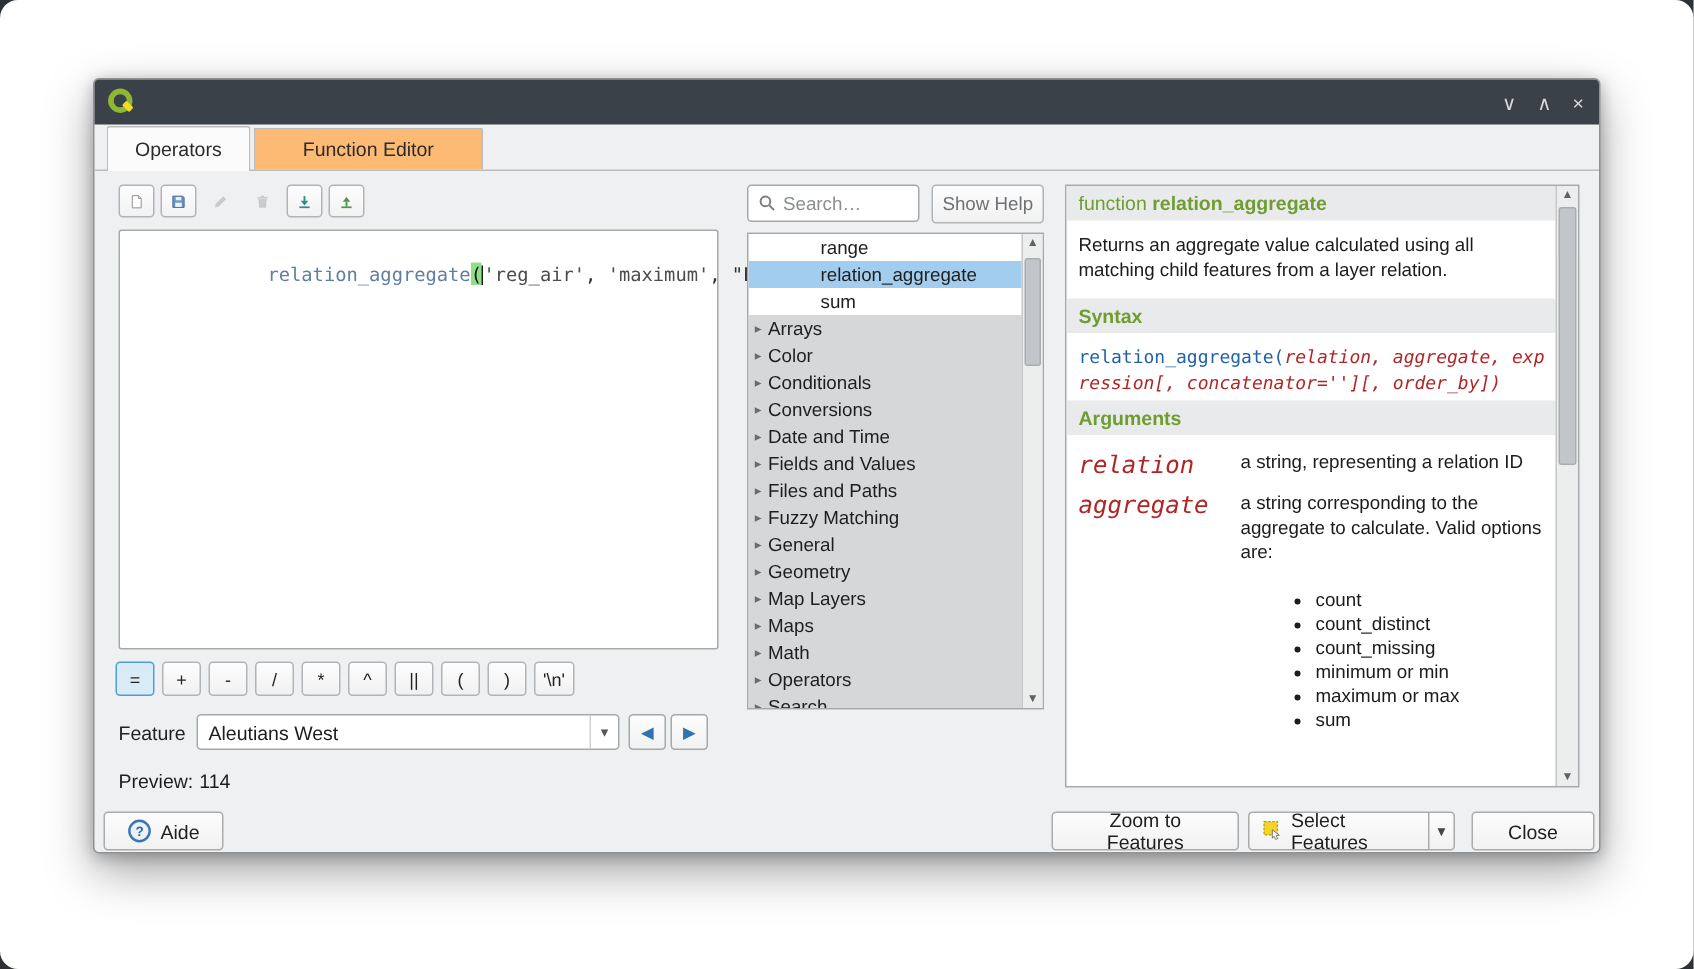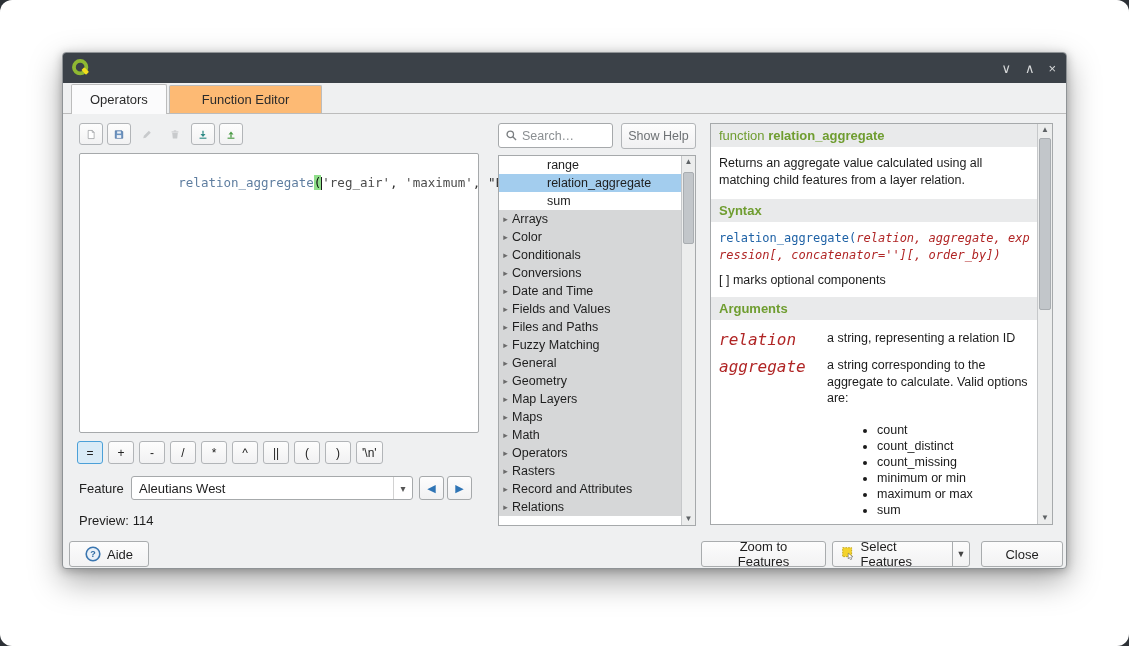--- a/index.html
+++ b/index.html
@@ -45,21 +45,21 @@
   .combo-text{font-size:13px;color:#1d1d1d;padding-left:7px;}
   .combo-arrow{width:18px;text-align:center;color:#555;font-size:10px;border-left:1px solid #d2d2d2;align-self:stretch;display:flex;align-items:center;justify-content:center;}
   .nav{width:25px;height:24px;margin-left:6px;border:1px solid #a6a9ab;border-radius:3px;background:linear-gradient(#fdfdfd,#f1f1f2);color:#2e74b5;font-size:11px;padding:0;}
   .nav.next{margin-left:3px;}
   .preview{position:absolute;left:16px;top:430px;font-size:13px;color:#1d1d1d;}
   .preview b{font-weight:normal;margin-left:4px;}
   
   .search-box{position:absolute;left:435px;top:40px;width:115px;height:25px;background:#fff;border:1px solid #a6a9ab;border-radius:3px;box-sizing:border-box;display:flex;align-items:center;gap:4px;padding:0 6px;}
   .search-ph{color:#8b8f92;font-size:12.5px;}
   .show-help{position:absolute;left:558px;top:40px;width:75px;height:26px;border:1px solid #b2b5b8;border-radius:3px;background:linear-gradient(#fdfdfd,#f1f1f2);font-size:12.5px;color:#6e7275;}
-  .fn-list{position:absolute;left:435px;top:72px;width:198px;height:371px;background:#fff;border:1px solid #a6a9ab;box-sizing:border-box;overflow:hidden;}
+  .fn-list{position:absolute;left:435px;top:72px;width:198px;height:318px;background:#fff;border:1px solid #a6a9ab;box-sizing:border-box;overflow:hidden;}
   .fn-rows{position:absolute;left:0;top:0;right:13px;}
   .fn-row{height:18px;line-height:18px;font-size:12.5px;color:#1e1e1e;display:flex;align-items:center;white-space:nowrap;}
   .fn-row .tri{width:13px;text-align:center;color:#6a6a6a;font-size:9px;flex:none;}
   .fn-row.leaf{padding-left:48px;}
   .fn-row.group{background:#d6d7d8;}
   .fn-row.selected{background:#a3cdee;}
   .mid-scroll{position:absolute;right:0;top:0;bottom:0;width:13px;background:#eceded;border-left:1px solid #c6c8ca;}
   .mid-scroll .thumb{position:absolute;left:1px;right:1px;top:3px;height:72px;background:#c2c6ca;border:1px solid #a9adb1;border-radius:2px;box-sizing:border-box;}
   .scroll-step{position:absolute;left:0;right:0;height:12px;color:#5e6265;font-size:8px;text-align:center;line-height:12px;background:#eceded;}
   .scroll-step.up{top:0;}
@@ -269,21 +269,21 @@
               <div class="fn-row group">
                 <span class="tri">▸</span>
                 <span>Math</span>
               </div>
               <div class="fn-row group">
                 <span class="tri">▸</span>
                 <span>Operators</span>
               </div>
               <div class="fn-row group">
                 <span class="tri">▸</span>
-                <span>Rasters</span>
+                <span>Search</span>
               </div>
               <div class="fn-row group">
                 <span class="tri">▸</span>
                 <span>Record and Attributes</span>
               </div>
               <div class="fn-row group">
                 <span class="tri">▸</span>
                 <span>Relations</span>
               </div>
           </div>
@@ -298,21 +298,20 @@
           <div class="help-content">
             <div class="strip">
               <span class="fnword">function</span>
               <b>relation_aggregate</b>
             </div>
             <div class="help-desc">Returns an aggregate value calculated using all matching child features from a layer relation.</div>
             <div class="strip"><b>Syntax</b></div>
             <div class="syntax-code">
               <span class="syn-fn">relation_aggregate(</span><span class="syn-args">relation, aggregate, expression[, concatenator=''][, order_by])</span>
             </div>
-            <div class="syntax-note">[ ] marks optional components</div>
             <div class="strip"><b>Arguments</b></div>
             <div class="args-grid">
               <div style="display:contents">
                   <span class="arg-name">relation</span>
                   <span class="arg-desc">a string, representing a relation ID</span>
                 </div>
                 <div style="display:contents">
                   <span class="arg-name">aggregate</span>
                   <span class="arg-desc">a string corresponding to the aggregate to calculate. Valid options are:</span>
                 </div>

